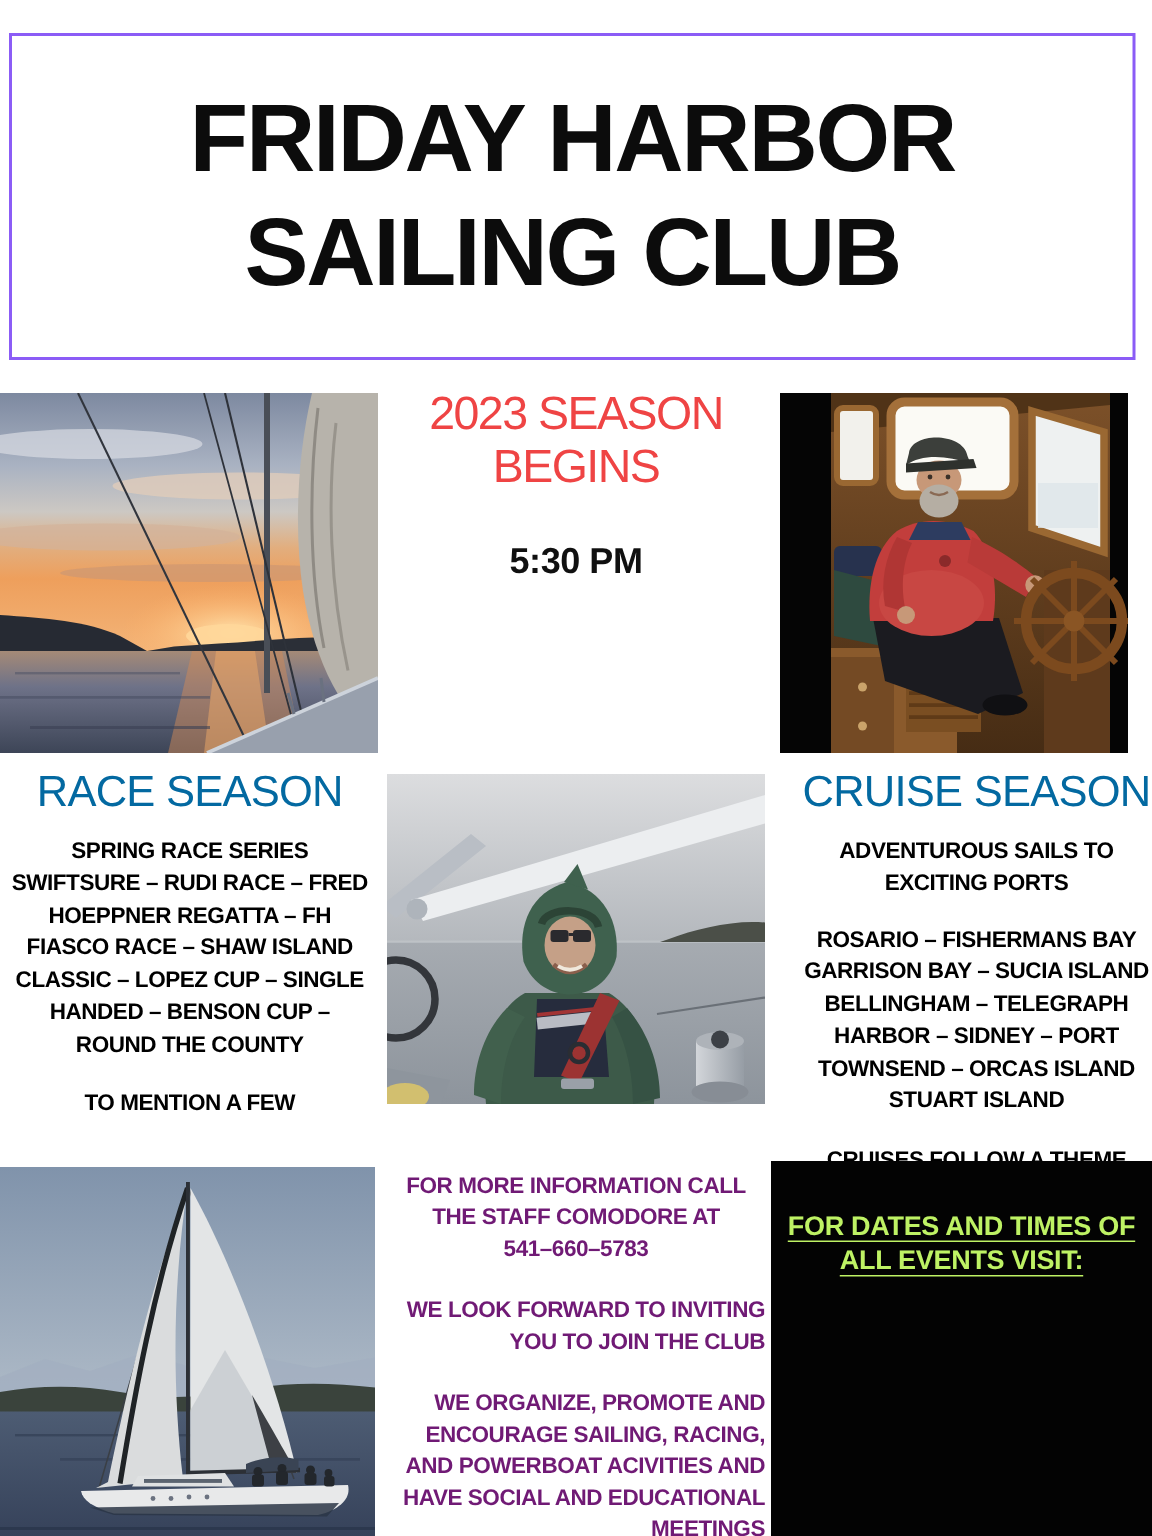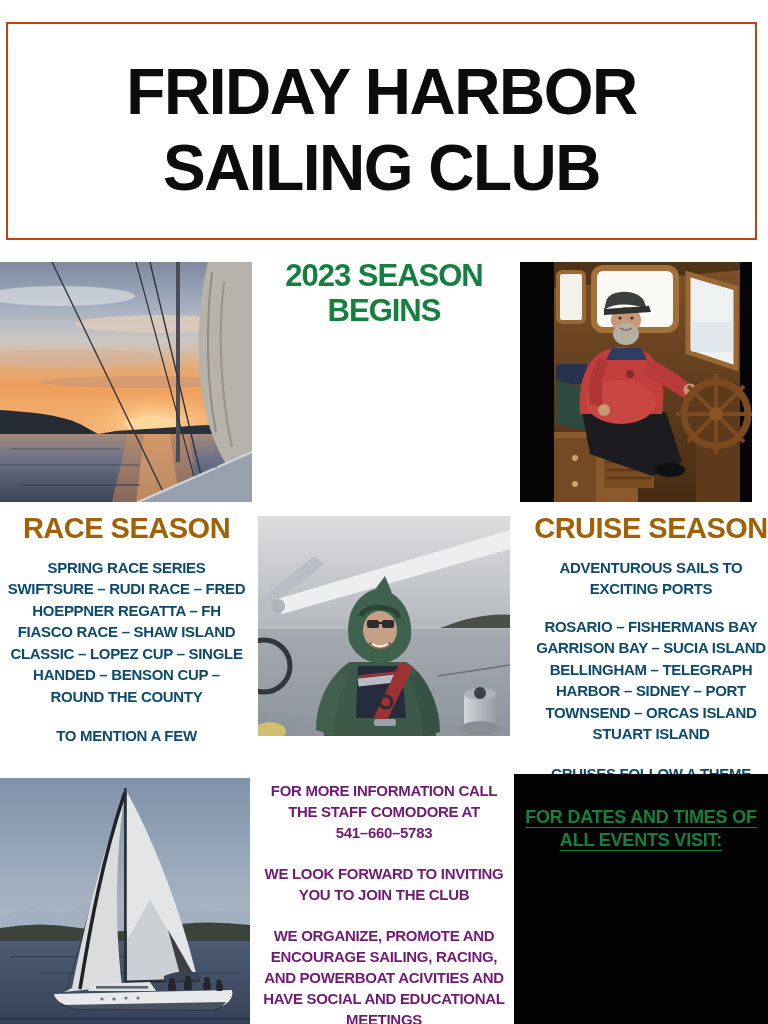--- a/index.html
+++ b/index.html
@@ -2,42 +2,42 @@
 <html><head>
 <meta charset="utf-8">
 <style>
   html,body{margin:0;padding:0;background:#ffffff;}
   body{width:768px;height:1024px;overflow:hidden;font-family:"Liberation Sans",sans-serif;}
   .page{position:relative;width:768px;height:1024px;background:#ffffff;color:#141414;}
   .abs{position:absolute;}
   .ctr{text-align:center;}
   .pre{white-space:pre-line;}
 
-  .title-box{left:6px;top:22px;width:747px;height:214px;border:2px solid #c2410c;
+  .title-box{left:6px;top:22px;width:747px;height:214px;border:2px solid #8b5cf6;
              display:flex;align-items:center;justify-content:center;background:#fff;}
   .title-text{font-weight:700;font-size:64px;line-height:1.18;letter-spacing:-1.5px;color:#0c0c0c;}
 
   .photo{overflow:hidden;}
   .photo svg{display:block;}
 
   .season-block{left:256px;top:258px;width:256px;}
-  .season-heading{font-size:31px;font-weight:700;line-height:1.13;letter-spacing:-1px;color:#15803d;}
+  .season-heading{font-size:31px;font-weight:400;line-height:1.13;letter-spacing:-1px;color:#ef4444;}
   .meeting{margin-top:33px;font-size:24px;font-weight:700;line-height:1.16;letter-spacing:-0.3px;color:#101010;}
   .meeting sup{font-size:58%;vertical-align:super;}
 
   .race-block{left:0;top:512px;width:253px;}
   .cruise-block{left:524px;top:512px;width:254px;}
-  .col-heading{font-size:29px;font-weight:700;letter-spacing:-0.5px;color:#a16207;}
-  .body-text{font-size:15px;font-weight:700;line-height:1.43;letter-spacing:-0.3px;color:#0c4a6e;}
-  .mt12{margin-top:12px;} .mt16{margin-top:16px;} .mt18{margin-top:18px;} .mt20{margin-top:20px;}
+  .col-heading{font-size:29px;font-weight:400;letter-spacing:-0.5px;color:#0369a1;}
+  .body-text{font-size:15px;font-weight:700;line-height:1.43;letter-spacing:-0.3px;color:#000000;}
+  .mt12{margin-top:12px;} .mt16{margin-top:16px;} .mt18{margin-top:18px;} .mt20{margin-top:20px;text-align:right;}
 
   .info-block{left:258px;top:780px;width:252px;}
   .info-text{font-size:15px;font-weight:700;line-height:1.4;letter-spacing:-0.3px;color:#701a75;}
 
-  .website-box{left:514px;top:774px;width:254px;height:250px;background:#030303;color:#15803d;}
+  .website-box{left:514px;top:774px;width:254px;height:250px;background:#030303;color:#bef264;}
   .web-intro{margin-top:32px;font-size:18px;font-weight:700;line-height:1.3;letter-spacing:-0.2px;
              text-decoration:underline;text-underline-offset:4px;}
   .web-url{margin-top:24px;font-size:35px;font-weight:700;line-height:1.28;letter-spacing:-1px;
            text-decoration:underline;text-underline-offset:6px;}
 </style>
 </head>
 <body>
 
 <div class="page">
 
@@ -93,20 +93,21 @@
       <line x1="138" y1="240" x2="252" y2="190" stroke="#cdd3db" stroke-width="2.4"></line>
       <line x1="196" y1="214" x2="192" y2="200" stroke="#6a7180" stroke-width="2"></line>
       <line x1="216" y1="206" x2="214" y2="190" stroke="#6a7180" stroke-width="2"></line>
     </svg>
   </div>
 
   <div class="abs ctr season-block">
     <div class="season-heading pre">2023 SEASON
 BEGINS</div>
     <div class="meeting">
+      <div>5:30 PM</div>
     </div>
   </div>
 
   <div class="abs photo" style="left:520px;top:262px;width:232px;height:240px;background:#050505;" aria-label="Club member in red jacket seated at the wooden wheel inside a boat cabin">
     <svg width="232" height="240" viewBox="0 0 232 240">
       <defs>
         <linearGradient id="woodG" x1="0" y1="0" x2="0" y2="1">
           <stop offset="0" stop-color="#7d5129"></stop>
             <stop offset="1" stop-color="#462c14"></stop>
         </linearGradient>

